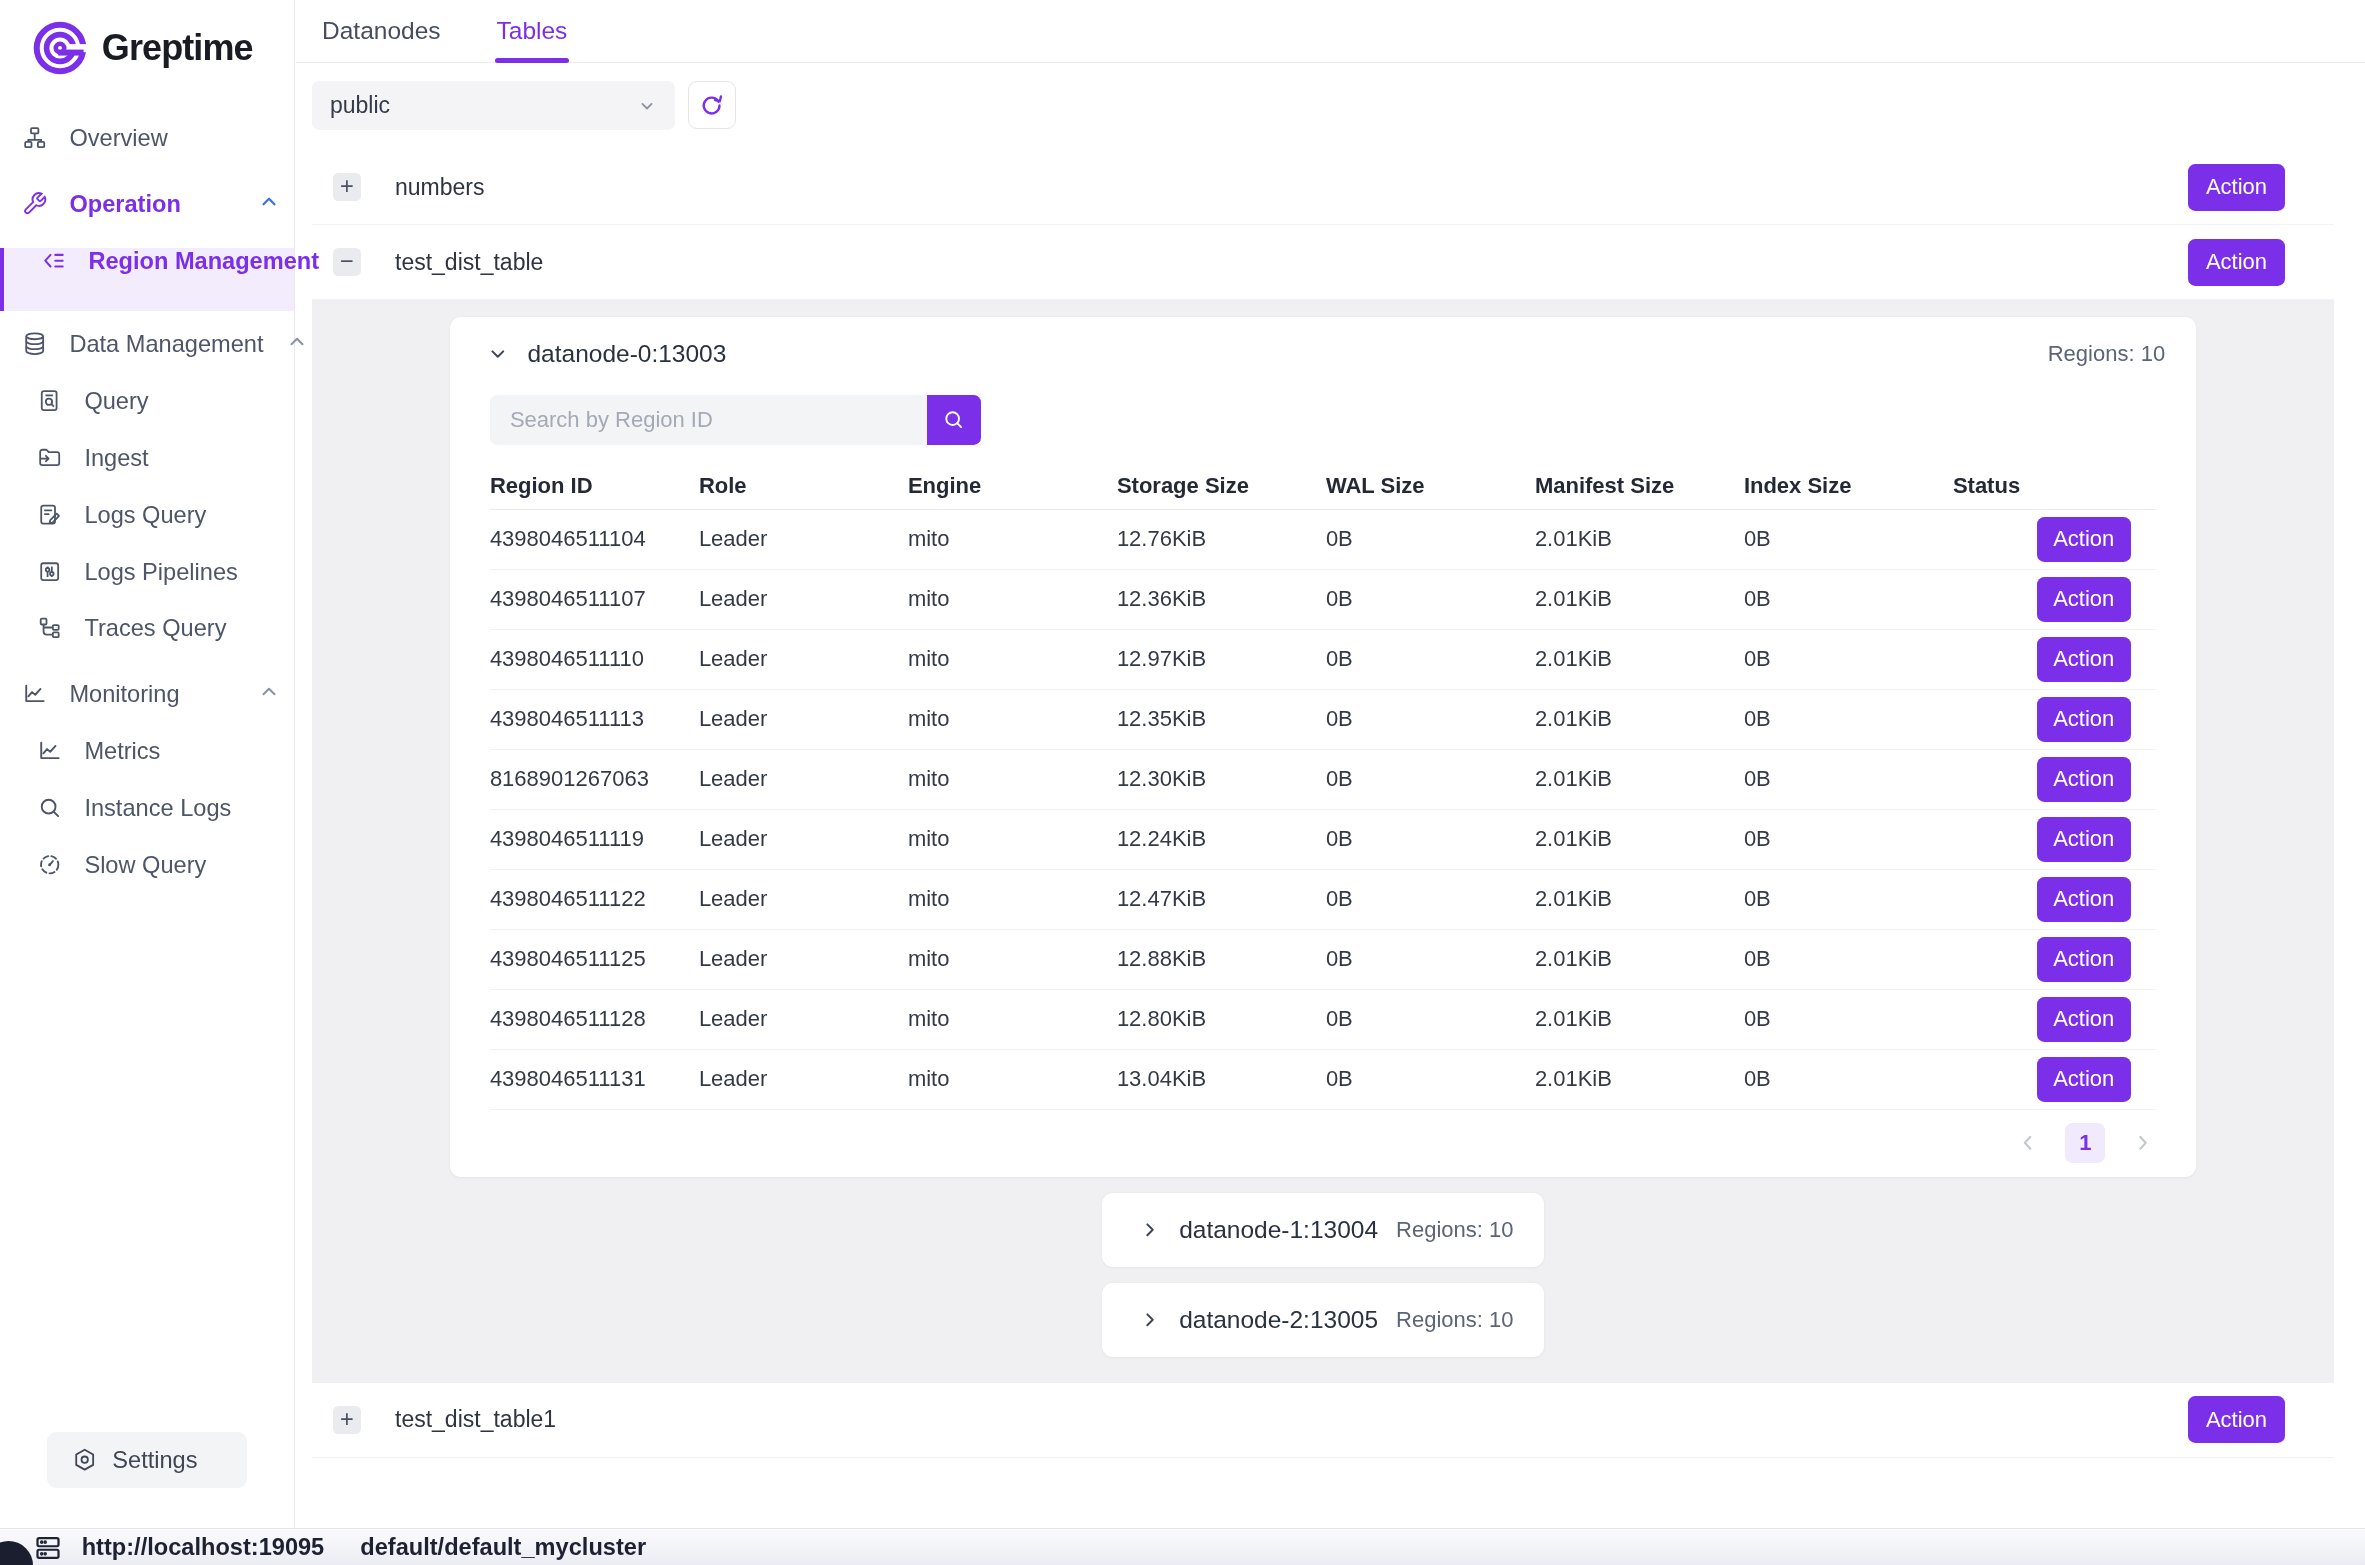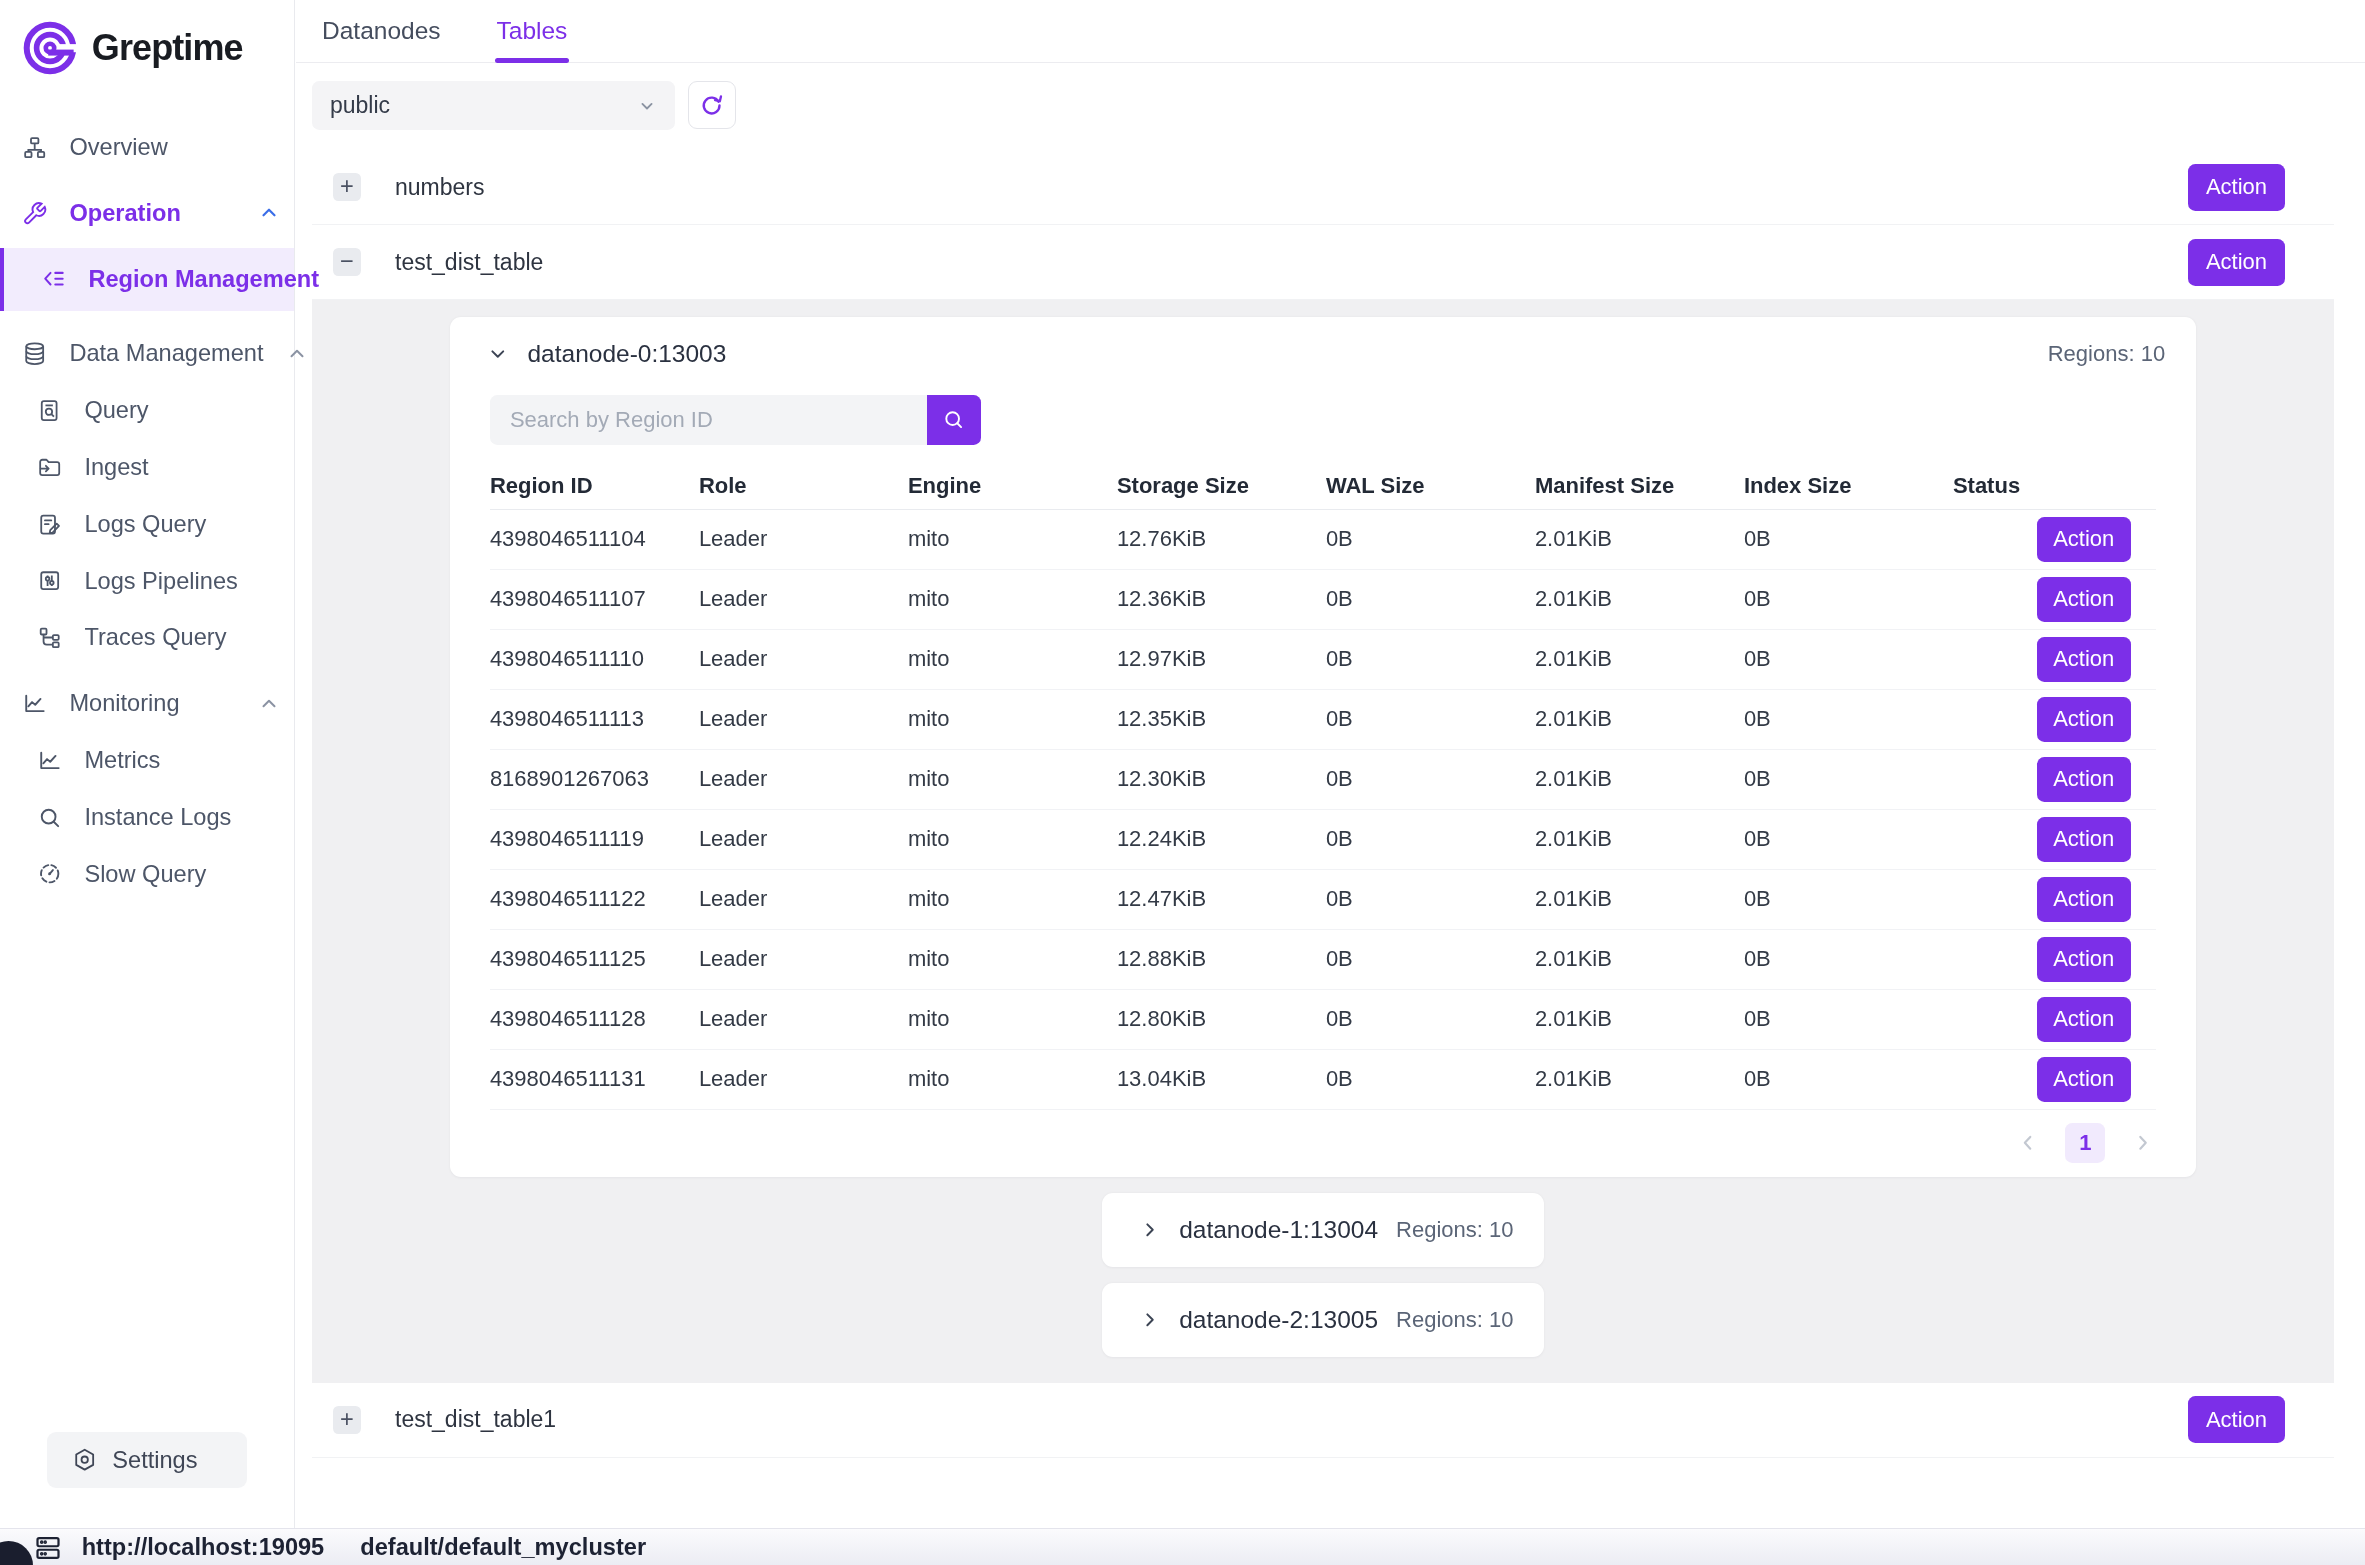--- a/index.html
+++ b/index.html
@@ -3,24 +3,24 @@
 <meta charset="utf-8">
 <style>
   * { margin:0; padding:0; box-sizing:border-box; }
   html,body { width:2366px; height:1566px; overflow:hidden; background:#fff;
     font-family:"Liberation Sans","DejaVu Sans",sans-serif; }
   .app { position:relative; width:2366px; height:1566px; background:#fff; }
 
   
   .sidebar { position:absolute; left:0; top:0; bottom:38px; width:295px;
     border-right:0.9px solid #e9eaee; display:flex; flex-direction:column; background:#fff; z-index:2; }
-  .logo { display:flex; align-items:center; gap:11.8px; padding:18px 0 0 20px; }
+  .logo { display:flex; align-items:center; gap:11.8px; padding:18px 0 0 30px; }
   .logo-text { font-size:36px; font-weight:800; color:#191c22; letter-spacing:-0.9px; }
   nav { margin-top:47px; display:flex; flex-direction:column; }
-  .nav-row { display:flex; align-items:center; gap:22px; height:45px; padding-left:22px;
+  .nav-row { display:flex; align-items:flex-start; gap:22px; height:45px; padding-left:22px;
     font-size:23.6px; color:#4d5668; margin-bottom:11.8px; cursor:pointer; white-space:nowrap; }
   .nav-row svg { flex:0 0 auto; }
   .nav-section { margin-top:9px; }
   .nav-sub { padding-left:37px; }
   .accent-row { color:var(--accent); font-weight:600; }
   .active-item { height:63px; background:#f2ecfd; border-left:4.5px solid var(--accent);
     padding-left:37px; color:var(--accent); font-weight:600; }
   .chev { margin-left:auto; margin-right:14.5px; }
   .settings-btn { margin:auto 0 40px 47px; width:200px; height:56px; background:#f3f4f6;
     border:none; border-radius:9px; display:flex; align-items:center; gap:15.4px;

